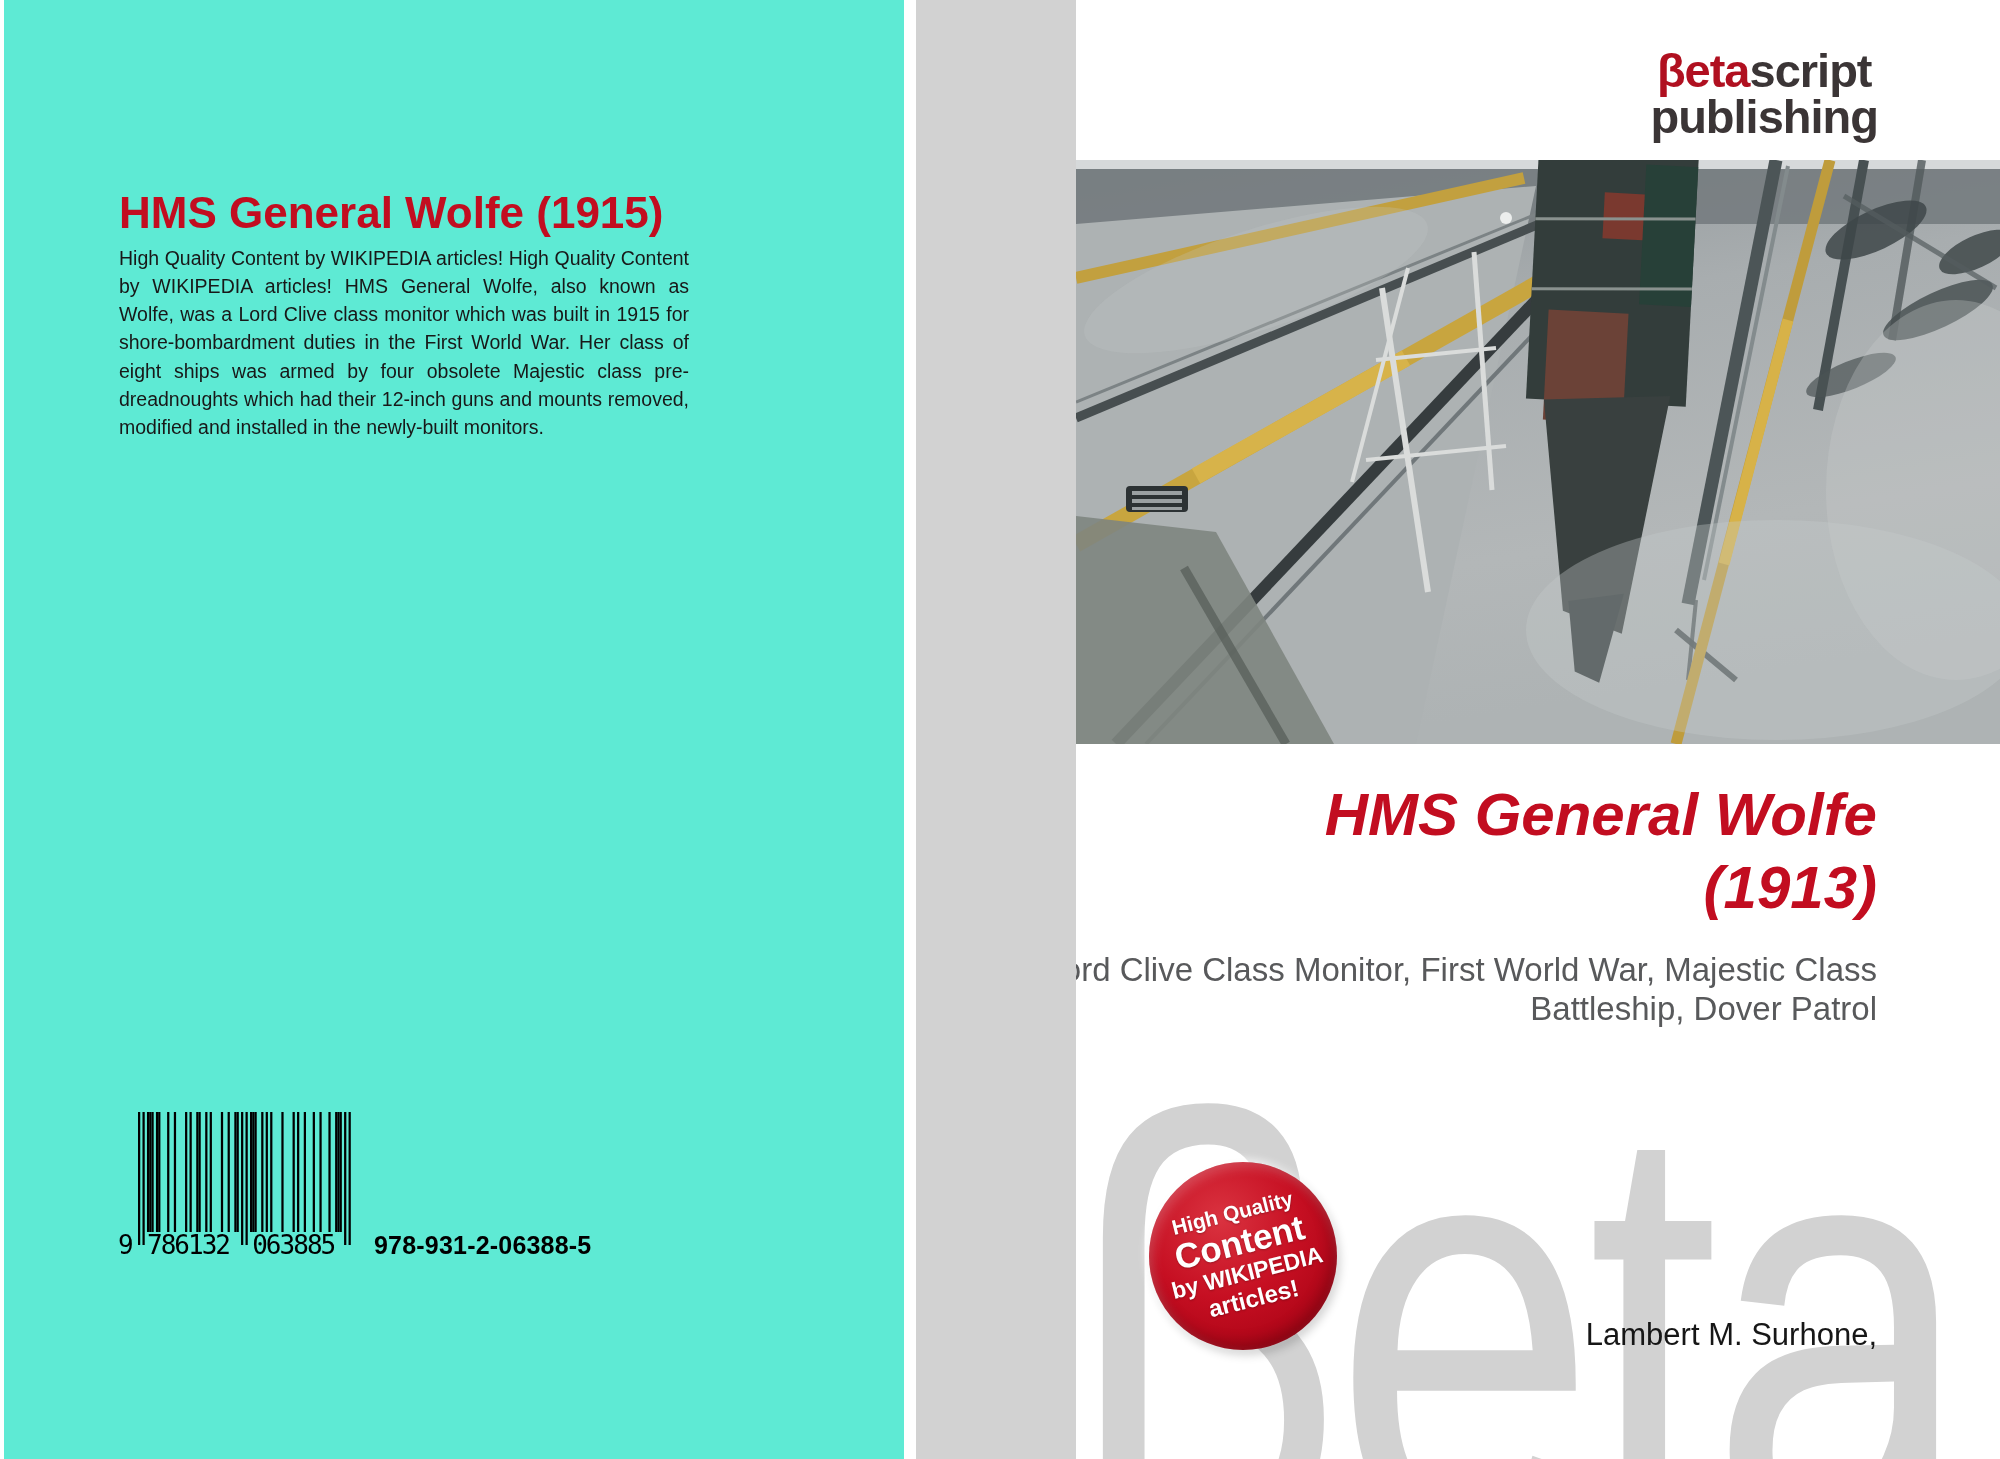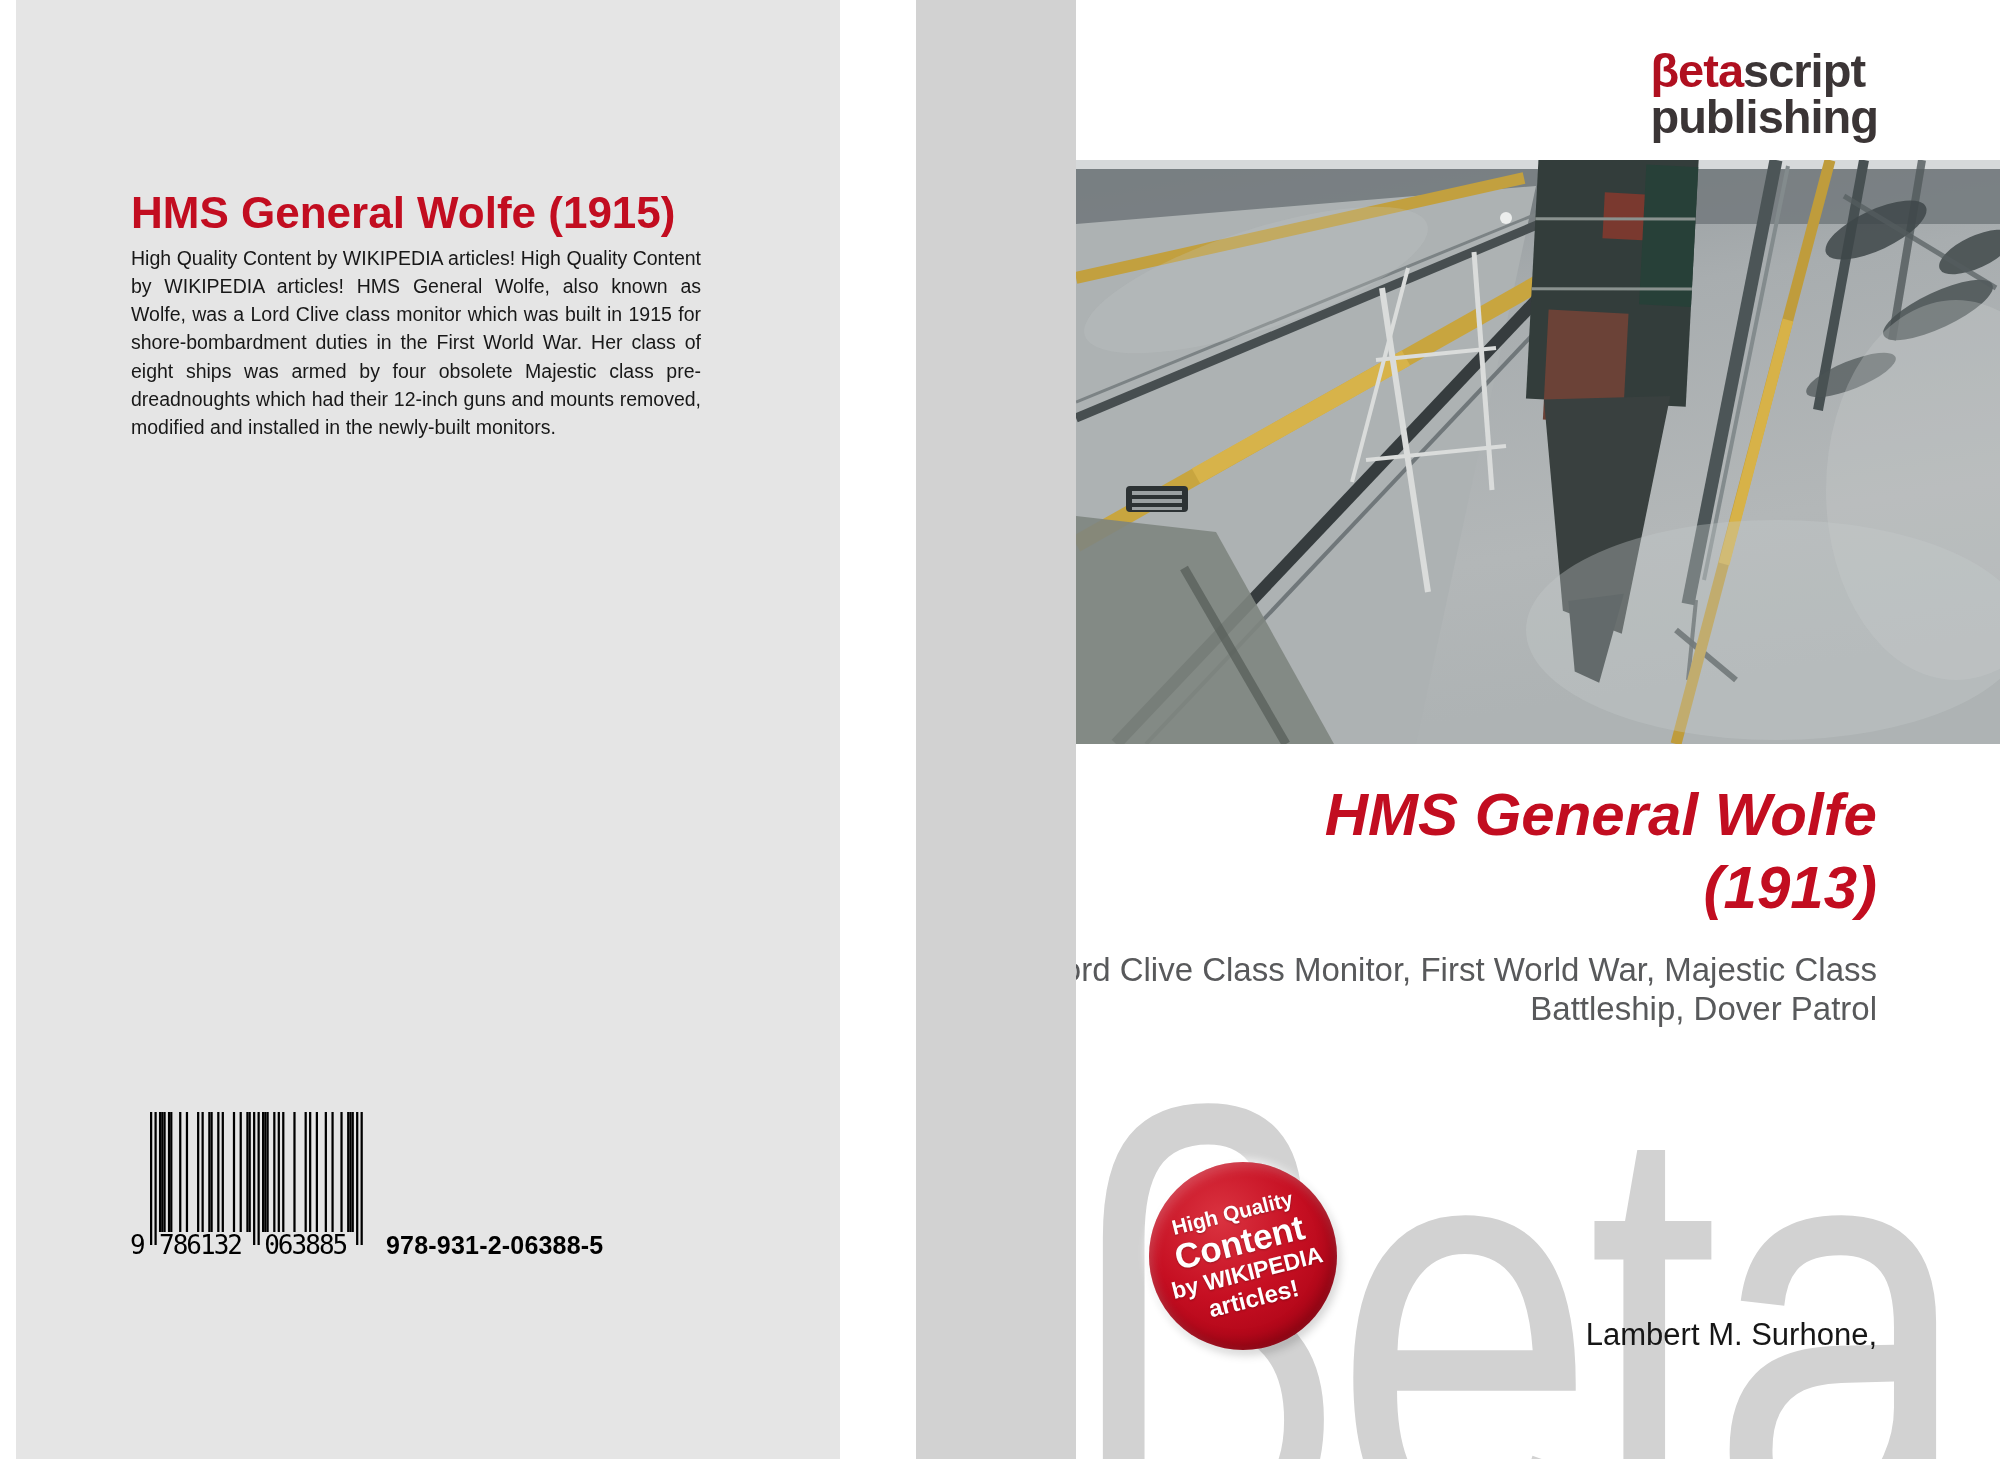--- a/index.html
+++ b/index.html
@@ -1,38 +1,38 @@
 <!DOCTYPE html>
 <html><head>
 <meta charset="utf-8">
 <style>
   html,body{margin:0;padding:0;background:#fff;}
   .canvas{position:relative;width:2000px;height:1459px;background:#ffffff;overflow:hidden;
           font-family:"Liberation Sans",sans-serif;}
   
-  .back-page{position:absolute;left:16px;top:0;width:824px;height:1459px;background:#e5e5e5;}
+  .back-page{position:absolute;left:4px;top:0;width:900px;height:1459px;background:#5eead4;}
   .back-title{position:absolute;left:115px;top:160px;width:640px;
               font-size:44px;line-height:48px;font-weight:bold;color:#c20d20;}
   .back-desc{position:absolute;left:115px;top:224px;width:570px;
              font-size:19.5px;line-height:28.3px;color:#181818;
              text-align:justify;}
   .barcode-row{position:absolute;left:112px;top:1112px;width:700px;height:150px;}
   .barcode-svg{position:absolute;left:0;top:0;width:240px;height:146px;}
   .bc-num{font-family:"DejaVu Sans Mono","Liberation Mono",monospace;font-size:26px;fill:#000;}
   .isbn-text{position:absolute;left:258px;top:119px;font-size:25px;font-weight:bold;
              letter-spacing:.2px;color:#000;white-space:nowrap;}
   
   .spine{position:absolute;left:916px;top:0;width:160px;height:1459px;background:#d2d2d2;}
   
   .front-page{position:absolute;left:1076px;top:0;width:924px;height:1459px;background:#ffffff;overflow:hidden;}
   .watermark{position:absolute;left:-6px;top:1030px;width:1200px;
              font-size:600px;line-height:600px;font-weight:normal;color:#d2d2d2;
              letter-spacing:-12px;transform:scaleX(0.79);transform-origin:left top;
              white-space:nowrap;z-index:1;}
-  .logo{position:absolute;right:122px;top:48px;text-align:left;z-index:3;
+  .logo{position:absolute;right:122px;top:48px;text-align:center;z-index:3;
         font-size:47px;line-height:46px;font-weight:bold;letter-spacing:-1px;}
   .logo-red{color:#b01020;}
   .logo-dark{color:#3b3536;}
   .photo{position:absolute;left:0;top:160px;width:924px;height:584px;z-index:2;}
   .photo svg{display:block;width:924px;height:584px;}
   .title-block{position:absolute;right:123px;top:778px;text-align:right;z-index:3;}
   .cover-title{font-size:60px;line-height:73px;font-weight:bold;color:#c20d20;white-space:nowrap;font-style:italic;}
   .cover-subtitle{margin-top:26px;font-size:33px;line-height:39px;color:#58595b;white-space:nowrap;}
   .badge{position:absolute;left:73px;top:1162px;width:188px;height:188px;border-radius:50%;z-index:4;
          background:radial-gradient(circle at 38% 30%, #da3340 0%, #c60f22 45%, #b00618 74%, #930312 100%);

